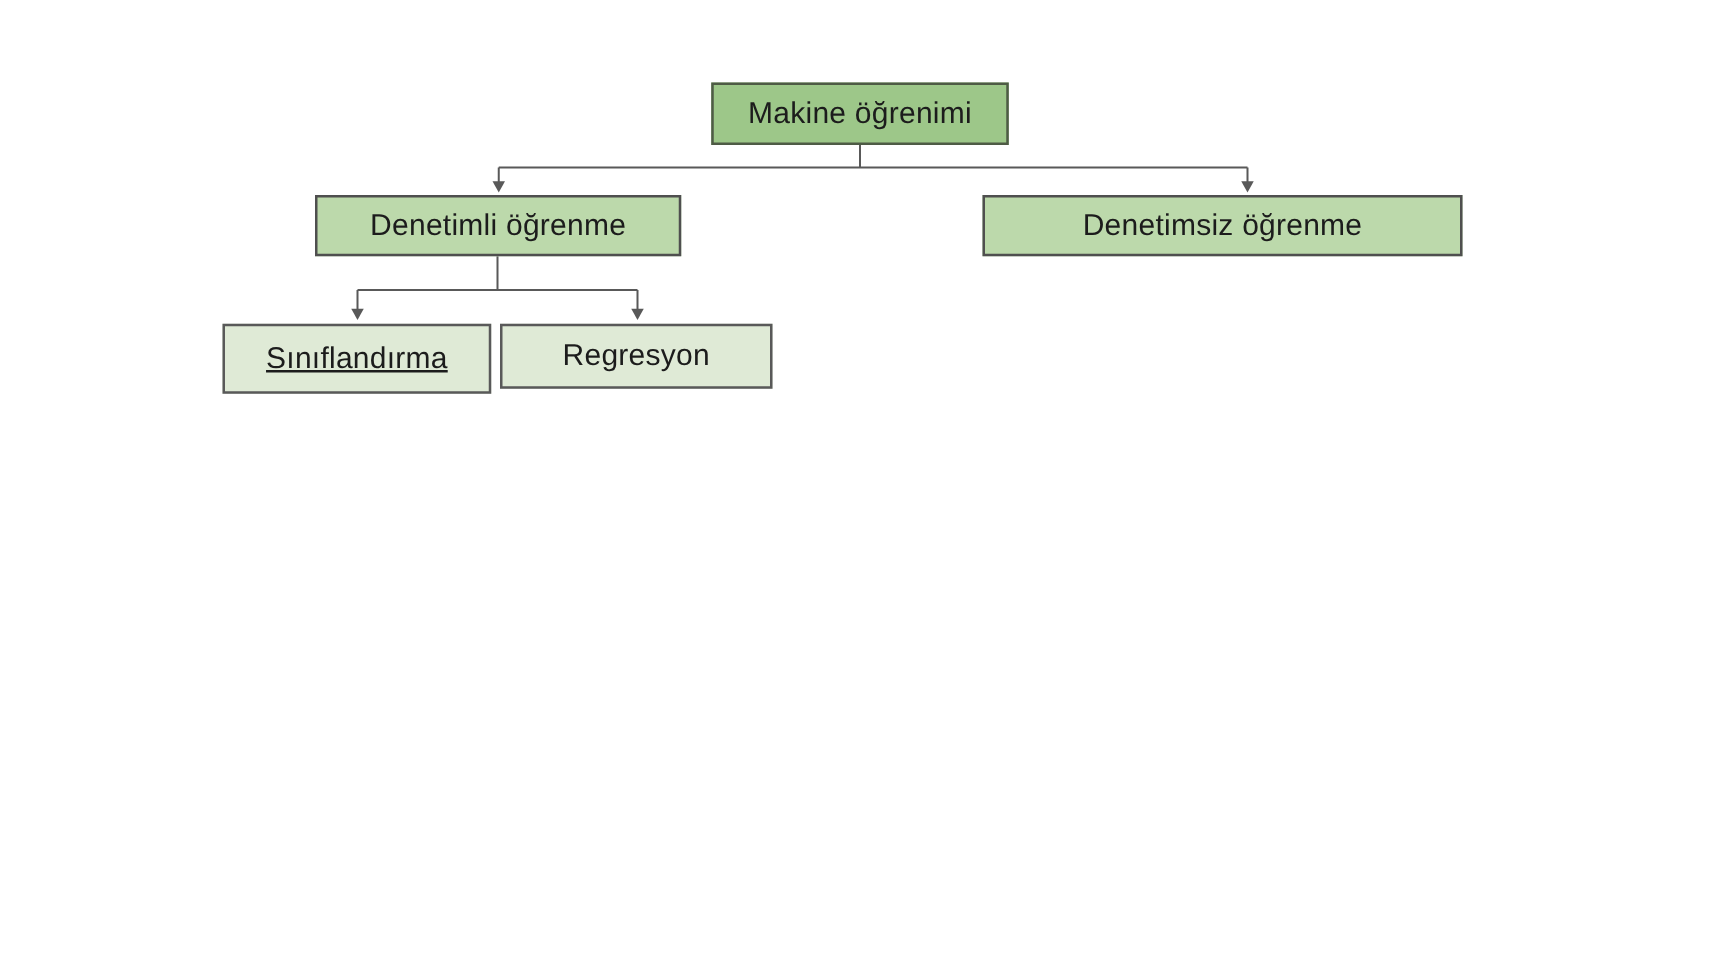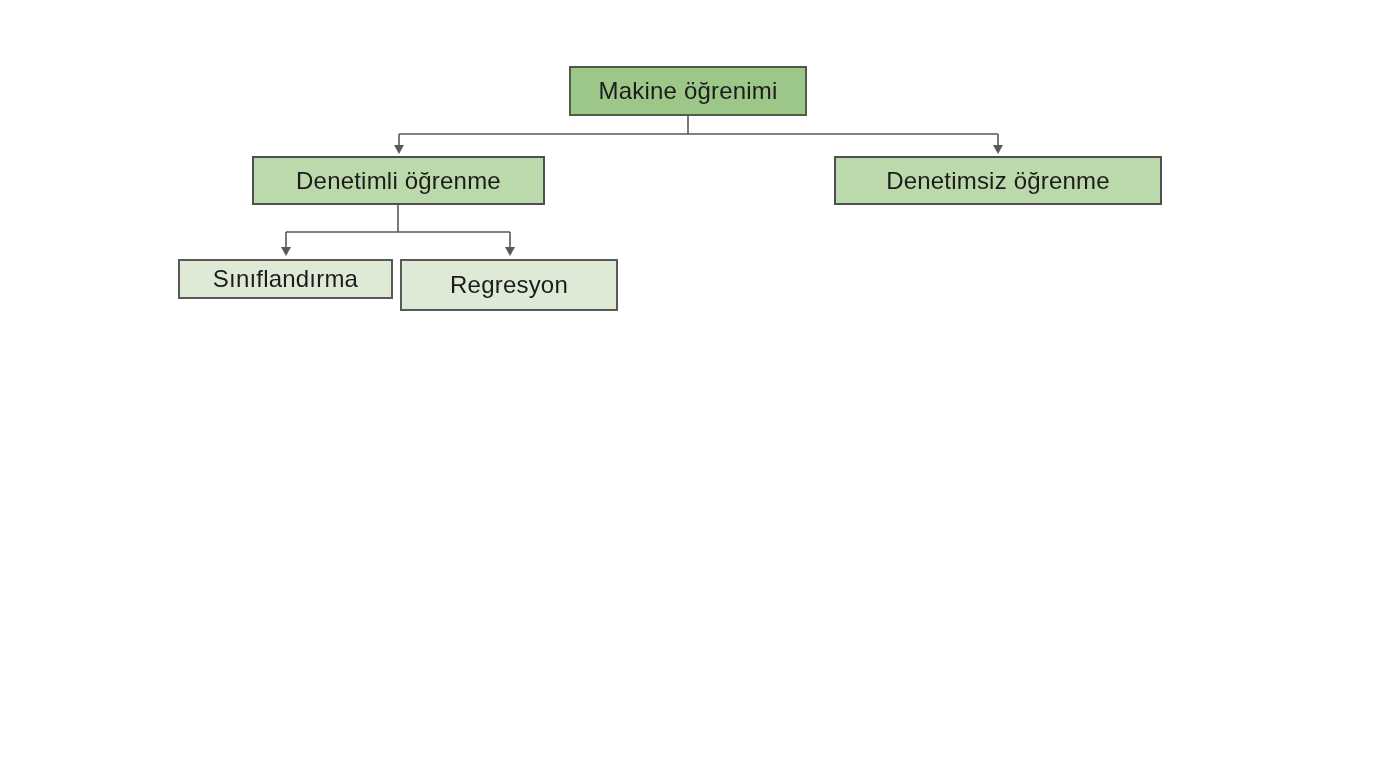--- a/index.html
+++ b/index.html
@@ -44,22 +44,22 @@
   }
   .node.lvl3 {
     background: var(--level3_fill, #dfead6);
     border: 2px solid var(--level3_border, #595959);
   }
   .node.bold {
     font-weight: normal;
   }
   #node-root          { left: 569px; top:  66px; width: 238px; height: 50px; }
   #node-supervised    { left: 252px; top: 156px; width: 293px; height: 49px; }
-  #node-unsupervised  { left: 834px; top: 156px; width: 328px; height: 49px; }
-  #node-classification{ left: 178px; top: 259px; width: 215px; height: 40px; }
+  #node-unsupervised  { left: 786px; top: 156px; width: 384px; height: 49px; }
+  #node-classification{ left: 178px; top: 259px; width: 215px; height: 56px; text-decoration: underline; }
   #node-regression    { left: 400px; top: 259px; width: 218px; height: 52px; }
 </style>
 </head>
 <body>
 
 <div class="canvas">
 
   <svg class="connectors" width="1376" height="768" viewBox="0 0 1376 768">
 
     <path d="M688 116 L688 134 M399 134 L998 134 M399 134 L399 146 M998 134 L998 146" fill="none" style="stroke: var(--connector, #595959);" stroke-width="1.6"></path>

